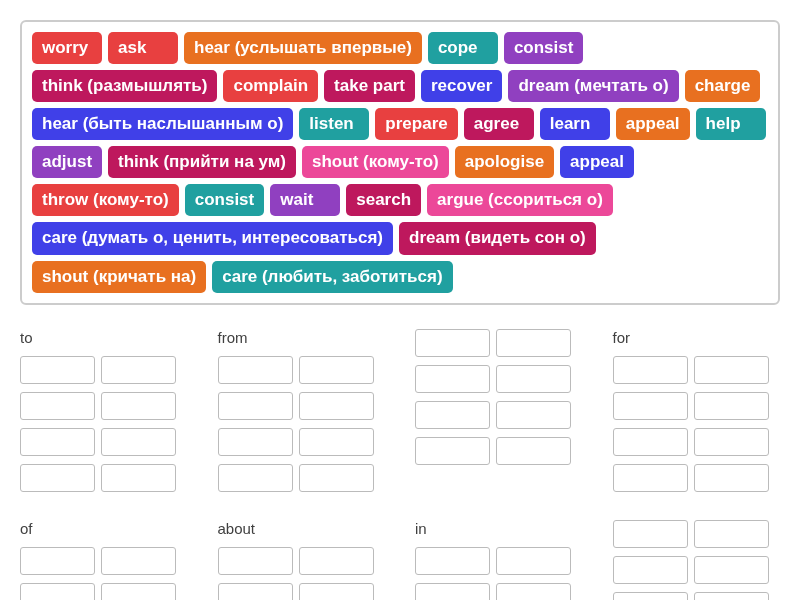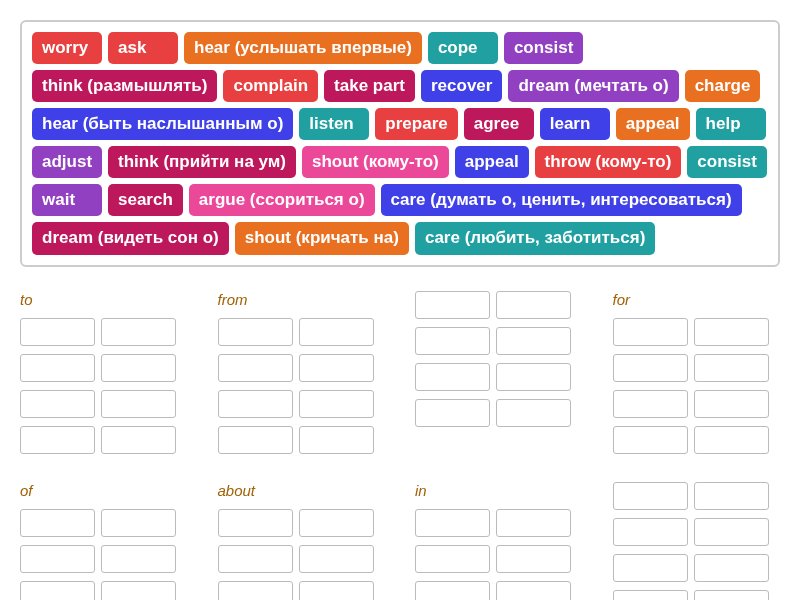--- a/index.html
+++ b/index.html
@@ -48,24 +48,23 @@
     }
 
     .category-group {
       display: flex;
       flex-direction: column;
       gap: 4px;
     }
 
     .category-label {
       font-size: 15px;
-      color: #a16207;
+      color: #404040;
       margin-bottom: 6px;
       font-weight: normal;
-      font-style: italic;
     }
 
     .drop-row {
       display: flex;
       gap: 6px;
       margin-bottom: 4px;
     }
 
     .drop-box {
       width: 75px;
@@ -103,20 +102,21 @@
     <div class="word-chip red">prepare</div>
     <div class="word-chip green">agree</div>
     <div class="word-chip blue">learn</div>
     <div class="word-chip orange">appeal</div>
     <div class="word-chip teal">help</div>
     <div class="word-chip purple">adjust</div>
     <div class="word-chip green">think (прийти
 на ум)</div>
     <div class="word-chip lime">shout
 (кому-то)</div>
+    <div class="word-chip orange">apologise</div>
     <div class="word-chip blue">appeal</div>
     <div class="word-chip red">throw
 (кому-то)</div>
     <div class="word-chip teal">consist</div>
     <div class="word-chip purple">wait</div>
     <div class="word-chip green">search</div>
     <div class="word-chip lime">argue
 (ссориться о)</div>
     <div class="word-chip blue">care (думать о, ценить, интересоваться)</div>
     <div class="word-chip green">dream

